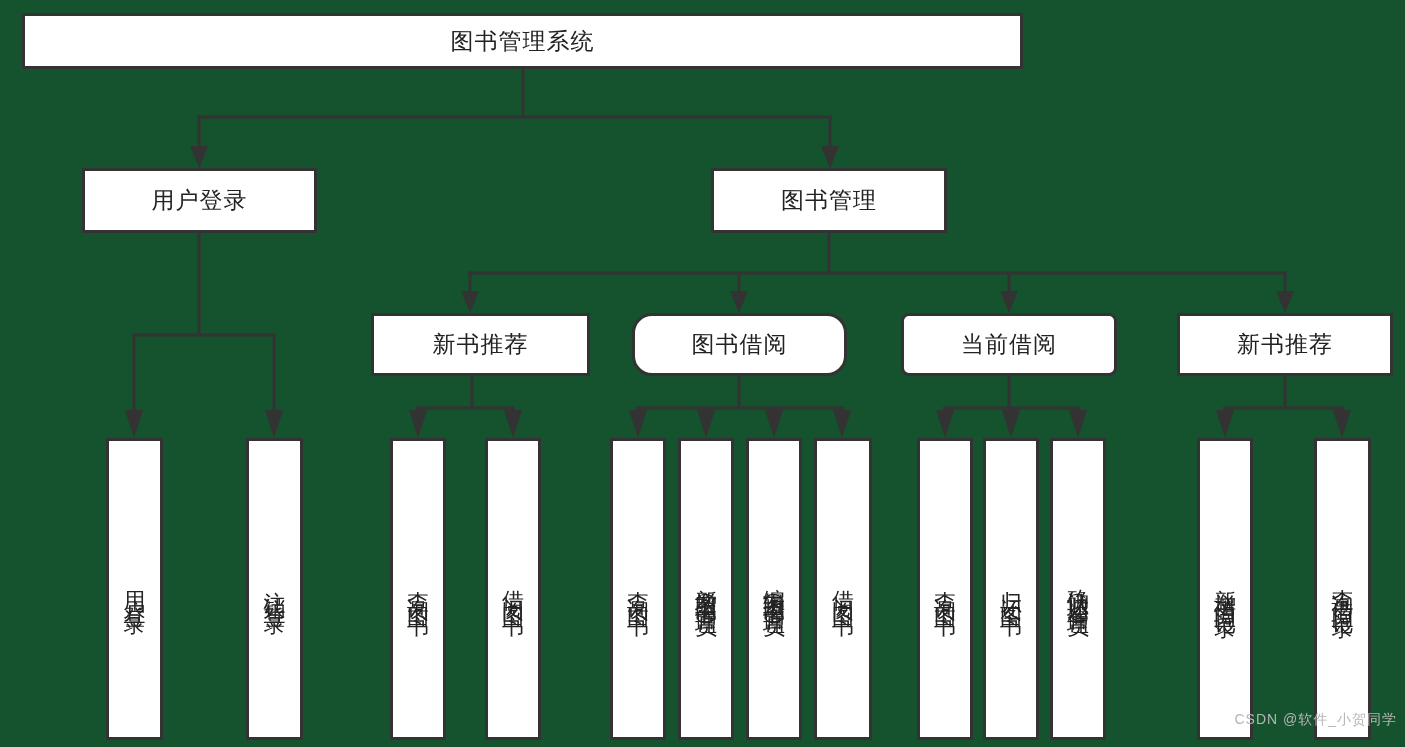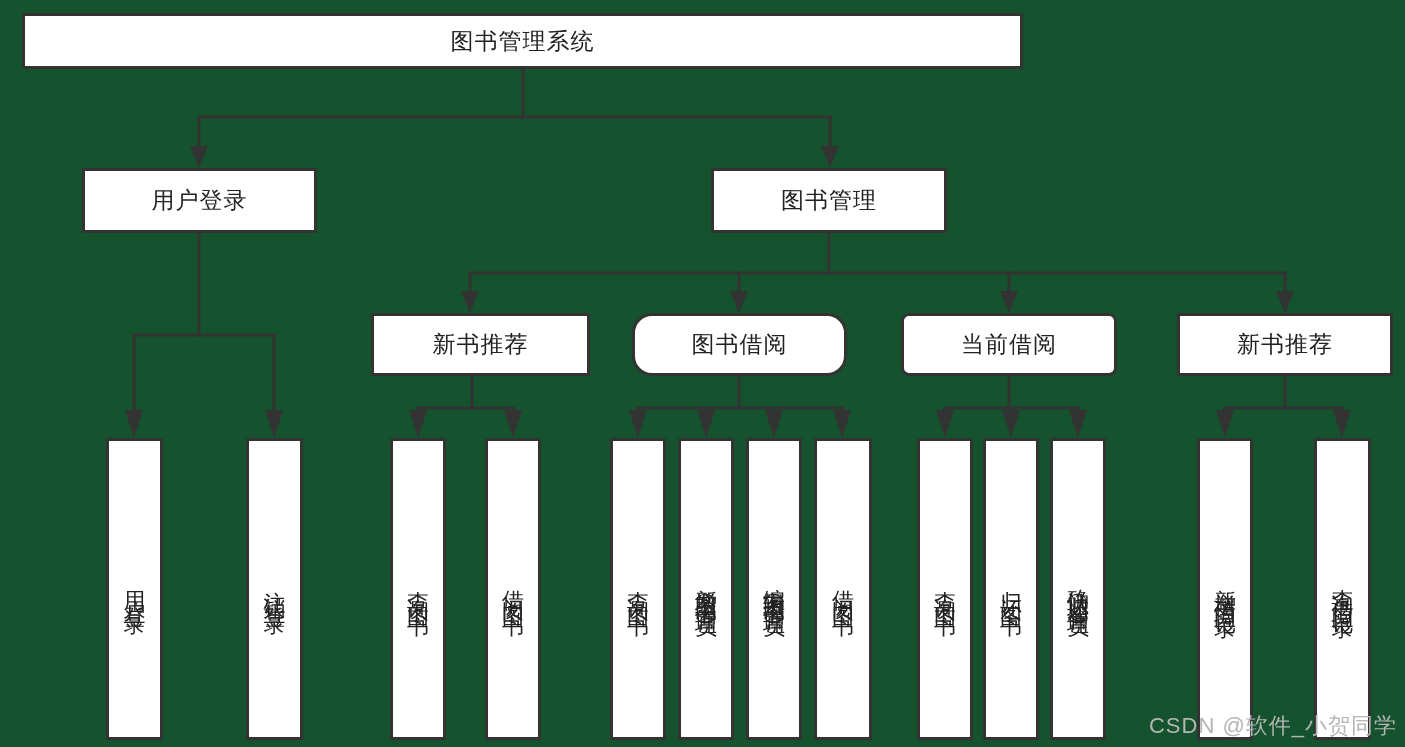--- a/index.html
+++ b/index.html
@@ -34,21 +34,21 @@
   #connector-layer{
     position:absolute;
     left:0;top:0;
     width:1405px;height:747px;
     pointer-events:none;
   }
   #watermark{
     position:absolute;
     right:8px;
     top:711px;
-    font-size:22px;
+    font-size:14px;
     color:#b5b5b5;
     letter-spacing:1px;
     z-index:5;
     text-align:right;
   }
 </style>
 </head>
 <body>
 
 <div id="canvas">

